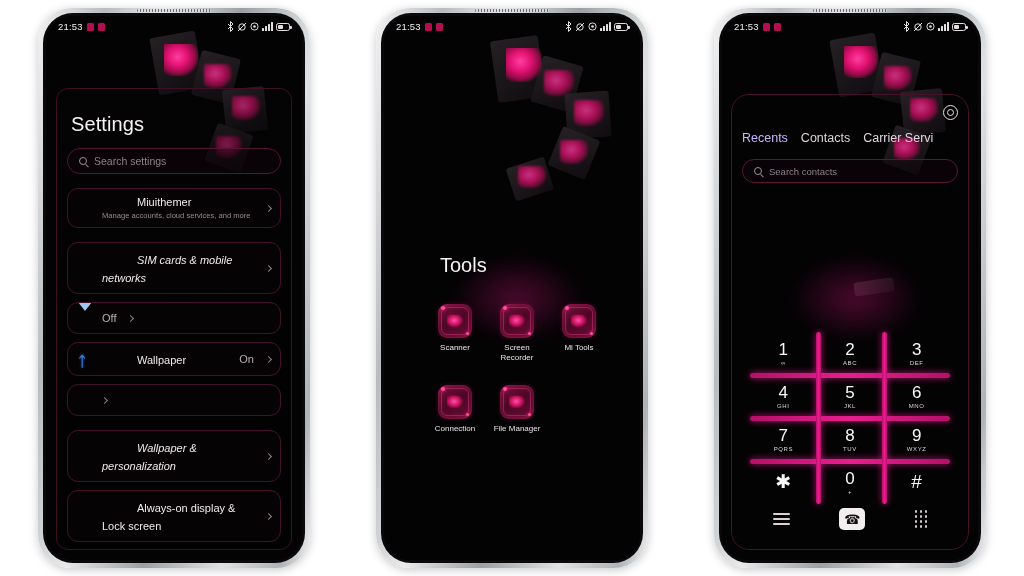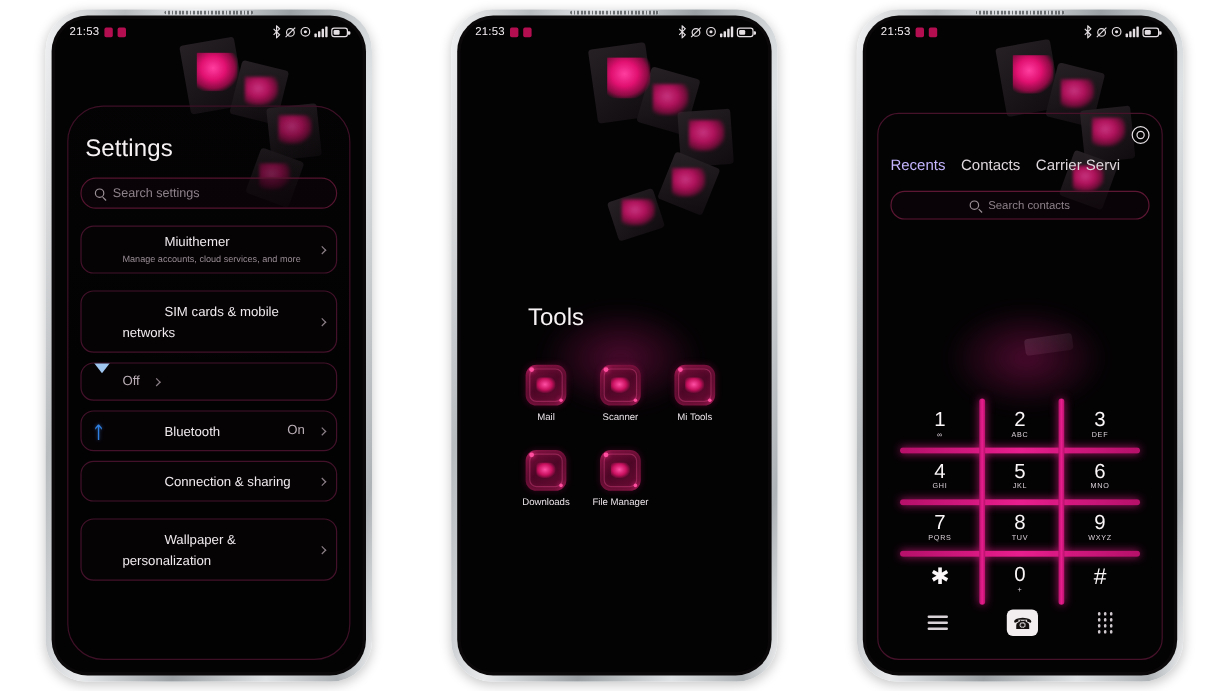--- a/index.html
+++ b/index.html
@@ -75,37 +75,37 @@
   .batt::after{content:"";position:absolute;left:1px;top:1px;bottom:1px;width:5px;background:#e4dfe2;border-radius:1px;}
   .batt::before{content:"";position:absolute;right:-2.6px;top:2px;height:3px;width:1.6px;background:#e4dfe2;border-radius:0 1px 1px 0;}
   .bars { display:flex; align-items:flex-end; gap:1px; height:9px; }
   .bars i { width:2px; background:#e4dfe2; border-radius:.5px; display:block; }
   .bars i:nth-child(1){height:3px} .bars i:nth-child(2){height:5px}
   .bars i:nth-child(3){height:7px} .bars i:nth-child(4){height:9px}
 
   
   .settings-wrap {
     position:absolute; left:10px; right:10px; top:72px; bottom:10px;
-    border:1px solid #3d1026; border-radius:30px;
+    border:1px solid #3d1026; border-radius:12px;
     background: linear-gradient(180deg, rgba(8,4,7,.10) 0%, rgba(4,3,4,.78) 26%, #030203 46%);
     padding: 10px 10px 0 10px;
     overflow:hidden; z-index:20;
   }
   .settings-title { font-size:20px; color:#f6f2f4; font-weight:400; margin:14px 0 12px 4px; letter-spacing:.1px; }
   .search-box {
     height:26px; border:1px solid #55152f; border-radius:13px;
     display:flex; align-items:center; gap:7px; padding:0 11px; margin-bottom:14px;
     background: rgba(20,6,14,.35);
   }
   .search-ph { font-size:10.5px; color:#8d8189; }
   .mag { width:8px; height:8px; border:1.2px solid #9b9096; border-radius:50%; position:relative; flex:none; }
   .mag::after{content:"";position:absolute;right:-3px;bottom:-2.4px;width:3.6px;height:1.2px;background:#9b9096;transform:rotate(45deg);}
 
   .grp { border:1px solid #43122a; border-radius:11px; overflow:hidden; margin-bottom:8px; background:#060305; }
-  .grp.gap { margin-top:14px; }
+  .grp.gap { margin-top:14px;font-style:italic; }
   .srow {
     display:flex; align-items:center; gap:9px; padding:7px 9px 7px 10px; min-height:30px;
     border-bottom:1px solid #300c1e; position:relative;
   }
   .srow:last-child { border-bottom:none; }
   .srow .txt { flex:1; min-width:0; }
   .srow .lbl { font-size:11px; color:#efeaed; line-height:1.25;padding-left:35px; }
   .srow .sub { font-size:7.6px; color:#968b92; line-height:1.26; margin-top:1px; }
   .srow .val { font-size:11px; color:#b9aeb5; margin-right:3px; }
   .chev { width:5px; height:5px; border-right:1.3px solid #8a7f86; border-top:1.3px solid #8a7f86; transform:rotate(45deg); flex:none; }
@@ -155,21 +155,21 @@
     position:absolute; right:20px; top:89px; width:15px; height:15px;
     border:1.4px solid #e7e1e5; border-radius:50%;
   }
   .gear::after{ content:""; position:absolute; left:3.2px; top:3.2px; width:5px; height:5px; border:1.4px solid #e7e1e5; border-radius:50%; }
   .tabs { position:absolute; left:20px; right:14px; top:115px; display:flex; gap:13px; align-items:baseline; overflow:hidden; }
   .tab { font-size:12.5px; color:#ded7dc; white-space:nowrap; }
   .tab.active { color:#c4b5fd; }
   .d-search {
     position:absolute; left:20px; right:20px; top:143px; height:24px;
     border:1px solid #5c1733; border-radius:12px; background:rgba(18,5,12,.4);
-    display:flex; align-items:center; gap:7px; padding:0 11px;justify-content:center;
+    display:flex; align-items:center; gap:7px; padding:0 11px;
   }
   .d-search .ph { font-size:9.5px; color:#8e828a; }
 
   .keypad { position:absolute; left:28px; right:28px; top:316px; height:172px; }
   .kgrid { position:absolute; inset:0; }
   .kline { position:absolute; background:linear-gradient(90deg,#b5106a,#e81e8e,#b5106a); box-shadow:0 0 7px rgba(232,30,142,.75); }
   .kline.h { left:0; right:0; height:5px; border-radius:3px; }
   .kline.v { top:0; bottom:0; width:5px; border-radius:3px; }
   .keys { position:absolute; inset:0; display:grid; grid-template-columns:repeat(3,1fr); grid-template-rows:repeat(4,1fr); }
   .key { display:flex; flex-direction:column; align-items:center; justify-content:center; gap:0px; position:relative; }
@@ -262,37 +262,43 @@
           <div class="grp">
             <div class="srow">
               <span class="si"><span class="si-wifi"></span></span>
               <span class="val">Off</span>
               <span class="chev"></span>
             </div>
           </div>
           <div class="grp">
             <div class="srow">
               <span class="si"><span class="si-bt">ᛏ</span></span>
-              <span class="txt"><span class="lbl">Bluetooth</span></span>
+              <span class="txt"><span class="lbl">Wallpaper</span></span>
               <span class="val">On</span>
               <span class="chev"></span>
             </div>
           </div>
           <div class="grp">
             <div class="srow">
               <span class="si"><span class="si-conn"></span></span>
-              <span class="txt"><span class="lbl">Connection &amp; sharing</span></span>
               <span class="chev"></span>
             </div>
           </div>
 
           <div class="grp gap">
             <div class="srow">
               <span class="si"><span class="si-wall"></span></span>
               <span class="txt"><span class="lbl">Wallpaper &amp; personalization</span></span>
+              <span class="chev"></span>
+            </div>
+          </div>
+          <div class="grp">
+            <div class="srow">
+              <span class="si"><span class="si-aod"></span></span>
+              <span class="txt"><span class="lbl">Always-on display &amp; Lock screen</span></span>
               <span class="chev"></span>
             </div>
           </div>
         </div>
 
       </div>
     </div>
   </div>
 
   <div class="phone p2">
@@ -342,42 +348,42 @@
         </div>
 
         <div class="folder">
           <div class="folder-title">Tools</div>
           <div class="appgrid">
             <div class="app">
               <span class="app-icon">
                   <i class="app-dot tl"></i>
                   <i class="app-dot br"></i>
                 </span>
-              <span class="app-lbl">Mail</span>
+              <span class="app-lbl">Scanner</span>
             </div>
             <div class="app">
               <span class="app-icon">
                   <i class="app-dot tl"></i>
                   <i class="app-dot br"></i>
                 </span>
-              <span class="app-lbl">Scanner</span>
+              <span class="app-lbl">Screen Recorder</span>
             </div>
             <div class="app">
               <span class="app-icon">
                   <i class="app-dot tl"></i>
                   <i class="app-dot br"></i>
                 </span>
               <span class="app-lbl">Mi Tools</span>
             </div>
             <div class="app">
               <span class="app-icon">
                   <i class="app-dot tl"></i>
                   <i class="app-dot br"></i>
                 </span>
-              <span class="app-lbl">Downloads</span>
+              <span class="app-lbl">Connection</span>
             </div>
             <div class="app">
               <span class="app-icon">
                   <i class="app-dot tl"></i>
                   <i class="app-dot br"></i>
                 </span>
               <span class="app-lbl">File Manager</span>
             </div>
           </div>
         </div>

